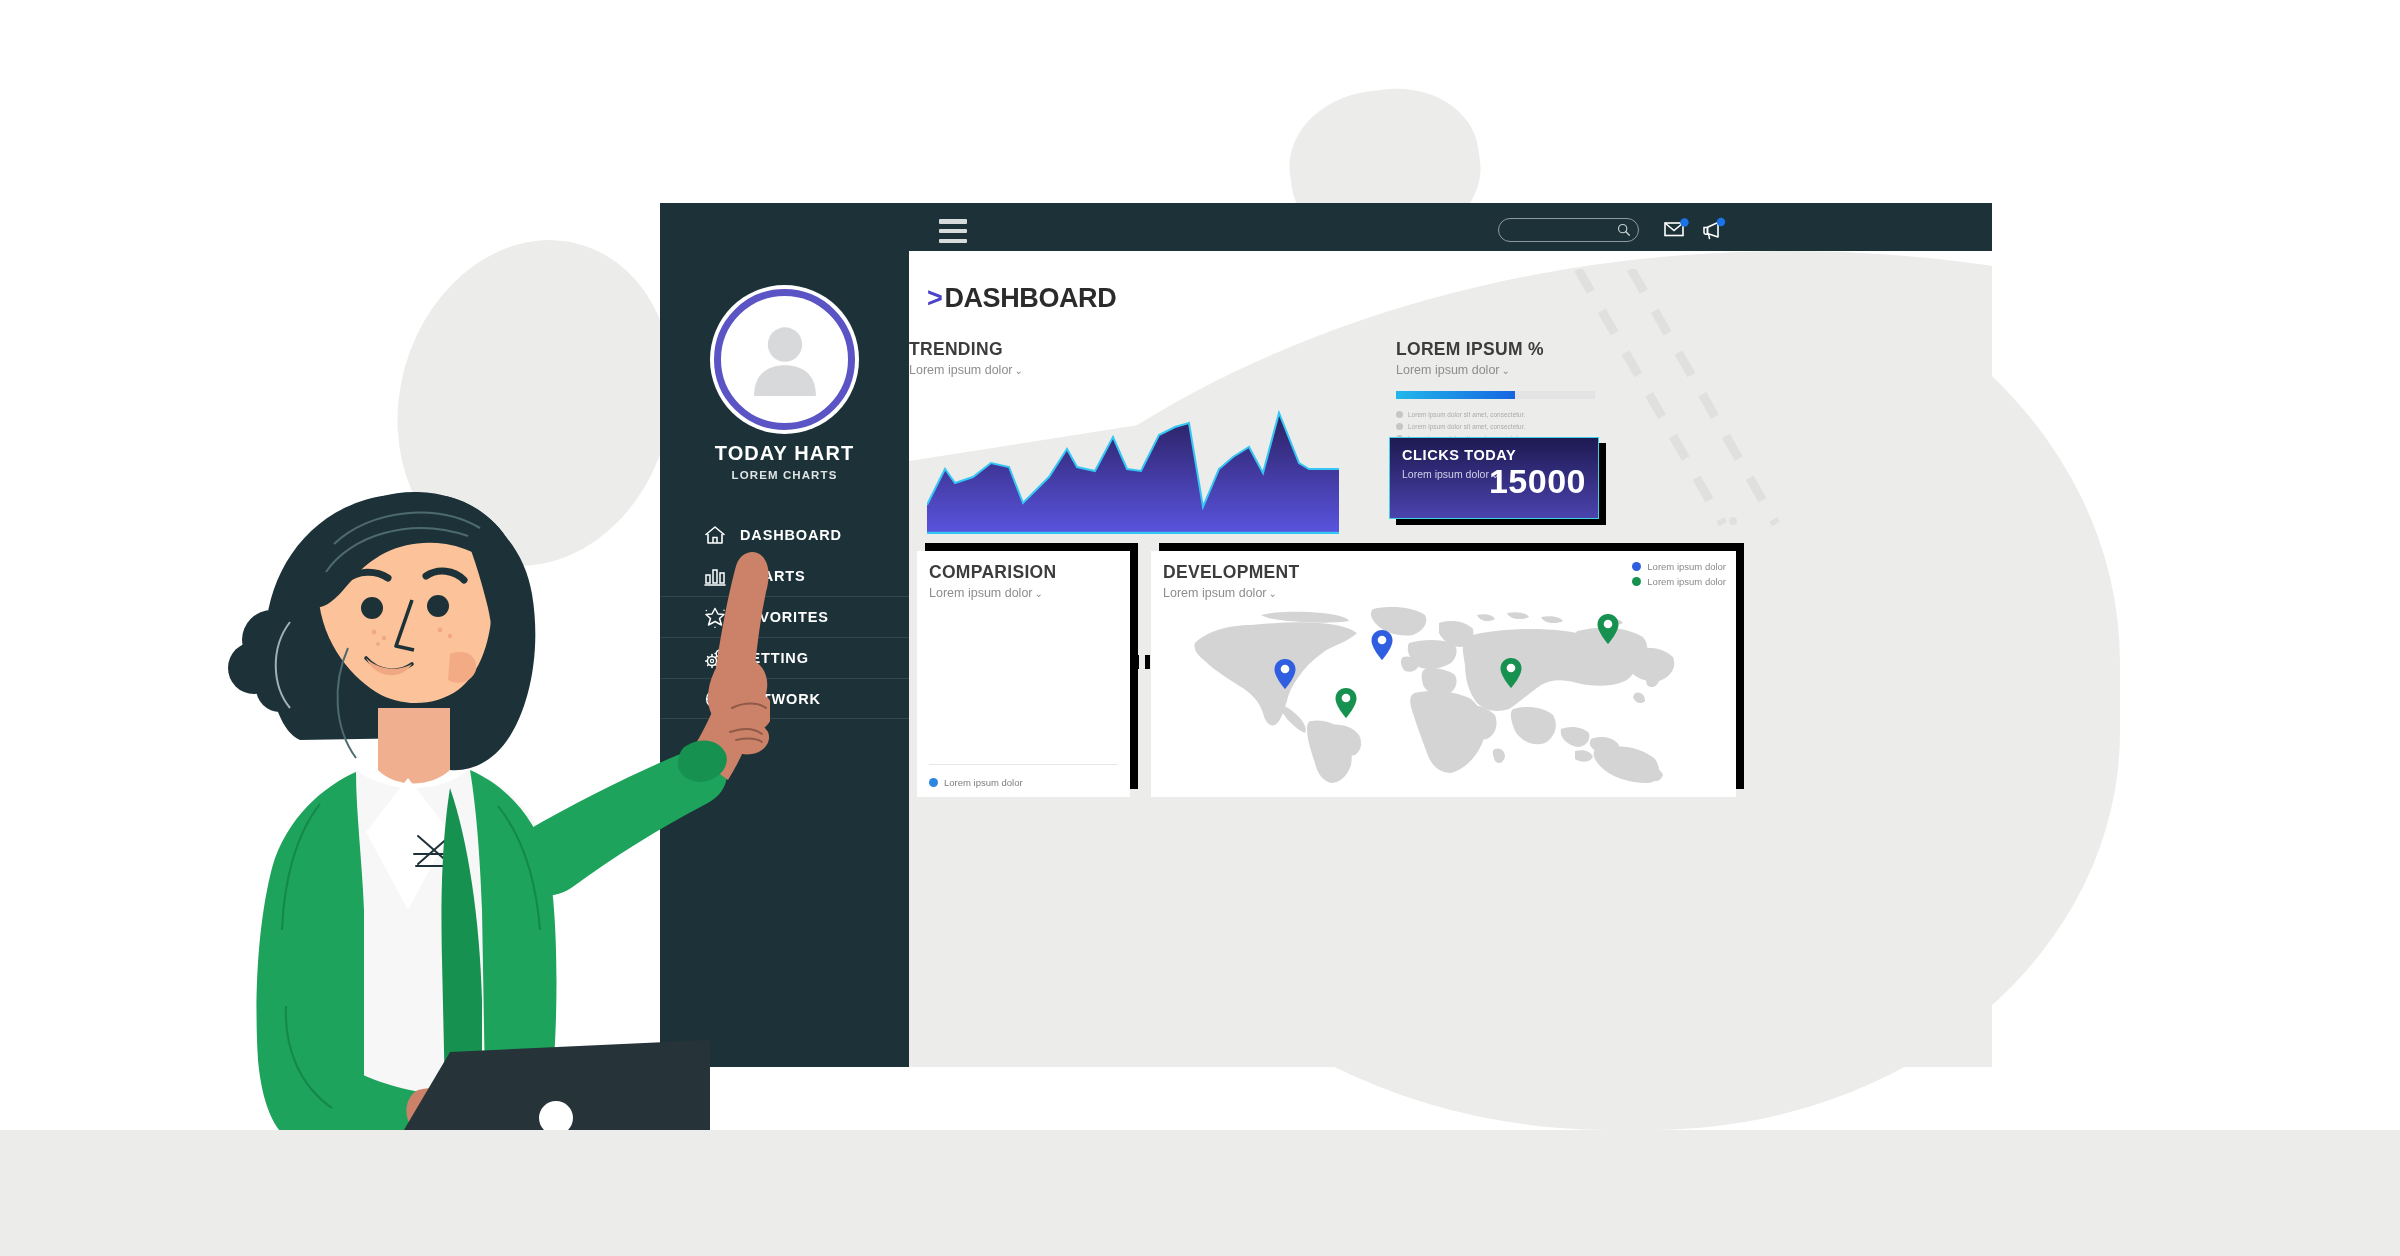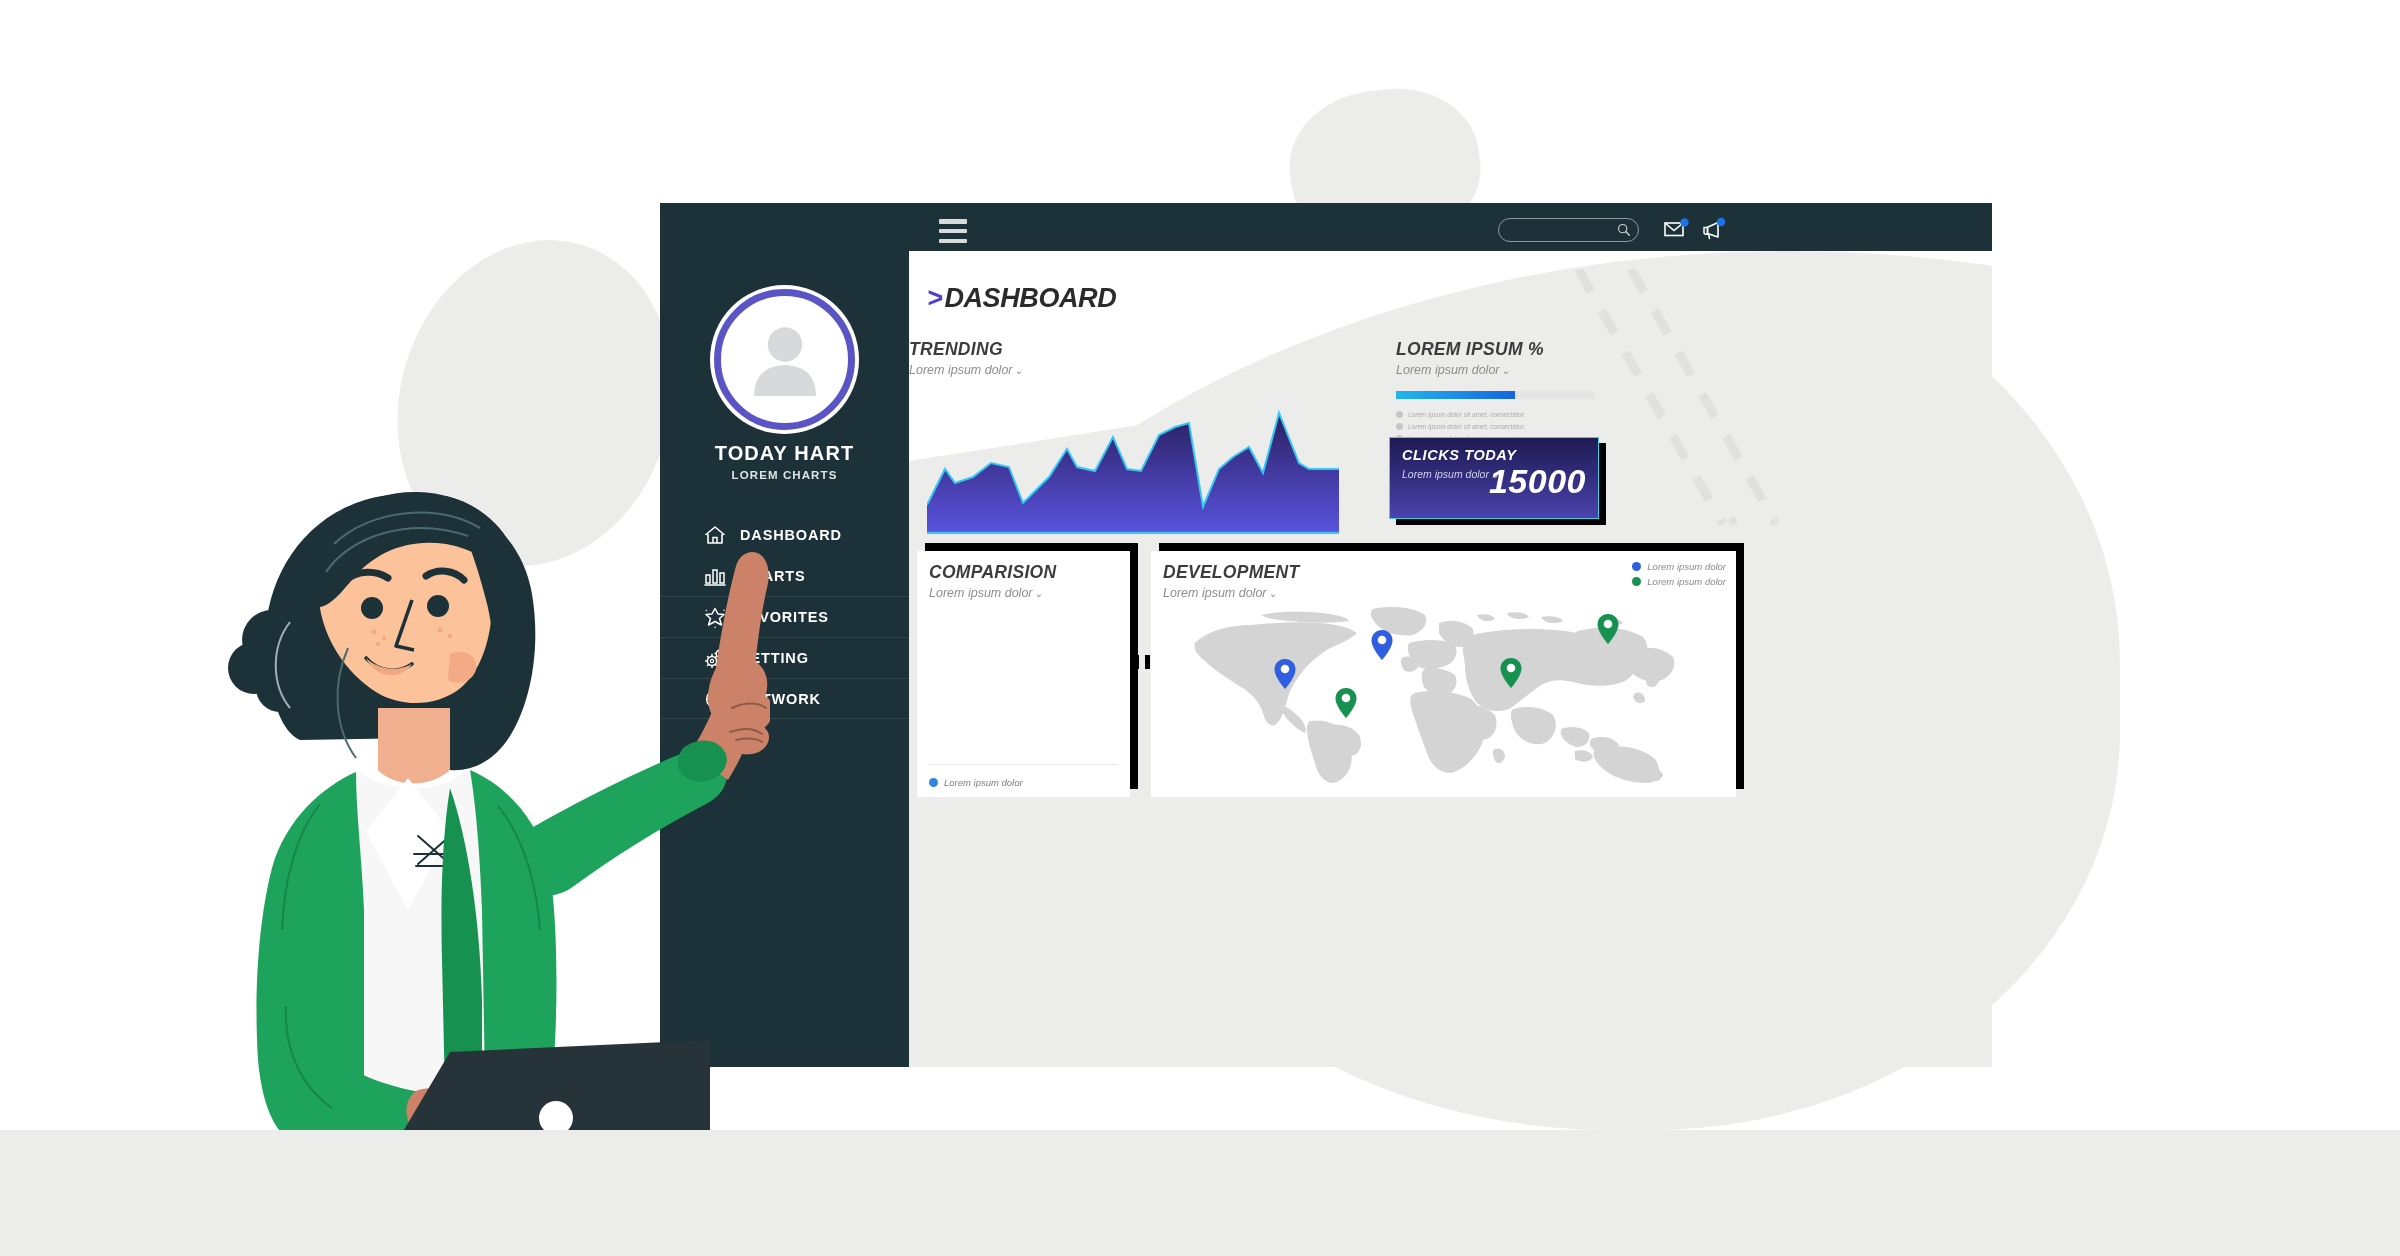--- a/index.html
+++ b/index.html
@@ -14,21 +14,21 @@
   .blob{position:absolute;background:#ececeb;border-radius:50%;}
   .blob-a{left:400px;top:238px;width:270px;height:330px;transform:rotate(16deg);}
   .blob-b{left:1290px;top:90px;width:190px;height:155px;transform:rotate(-8deg);border-radius:46%;}
   .blob-c{left:1060px;top:230px;width:1060px;height:900px;border-radius:50% 50% 46% 54%;}
   .blob-d{left:880px;top:300px;width:700px;height:640px;border-radius:50%;}
 
   
   .window{position:absolute;left:660px;top:203px;width:1332px;height:864px;}
   .topbar{position:absolute;left:0;top:0;width:1332px;height:56px;background:#1d3238;}
   .sidebar{position:absolute;left:0;top:56px;width:249px;height:808px;background:#1d3238;}
-  .content{position:absolute;left:249px;top:48px;width:1083px;height:816px;background:#ffffff;overflow:hidden;font-style:italic;}
+  .content{position:absolute;left:249px;top:48px;width:1083px;height:816px;background:#ffffff;overflow:hidden;}
   .content-wash{position:absolute;left:0;top:0;width:1083px;height:816px;
         background:#ececeb;clip-path:ellipse(1000px 720px at 880px 720px);}
   .content-wash2{position:absolute;left:0;top:0;width:1083px;height:816px;
         background:#ececeb;clip-path:polygon(0 210px,1083px 40px,1083px 816px,0 816px);}
 
   
   .hamburger{position:absolute;left:279px;top:16px;width:28px;height:24px;
      display:flex;flex-direction:column;justify-content:space-between;}
   .hamburger i{display:block;height:4.5px;background:#d7dbdc;border-radius:1px;}
 

